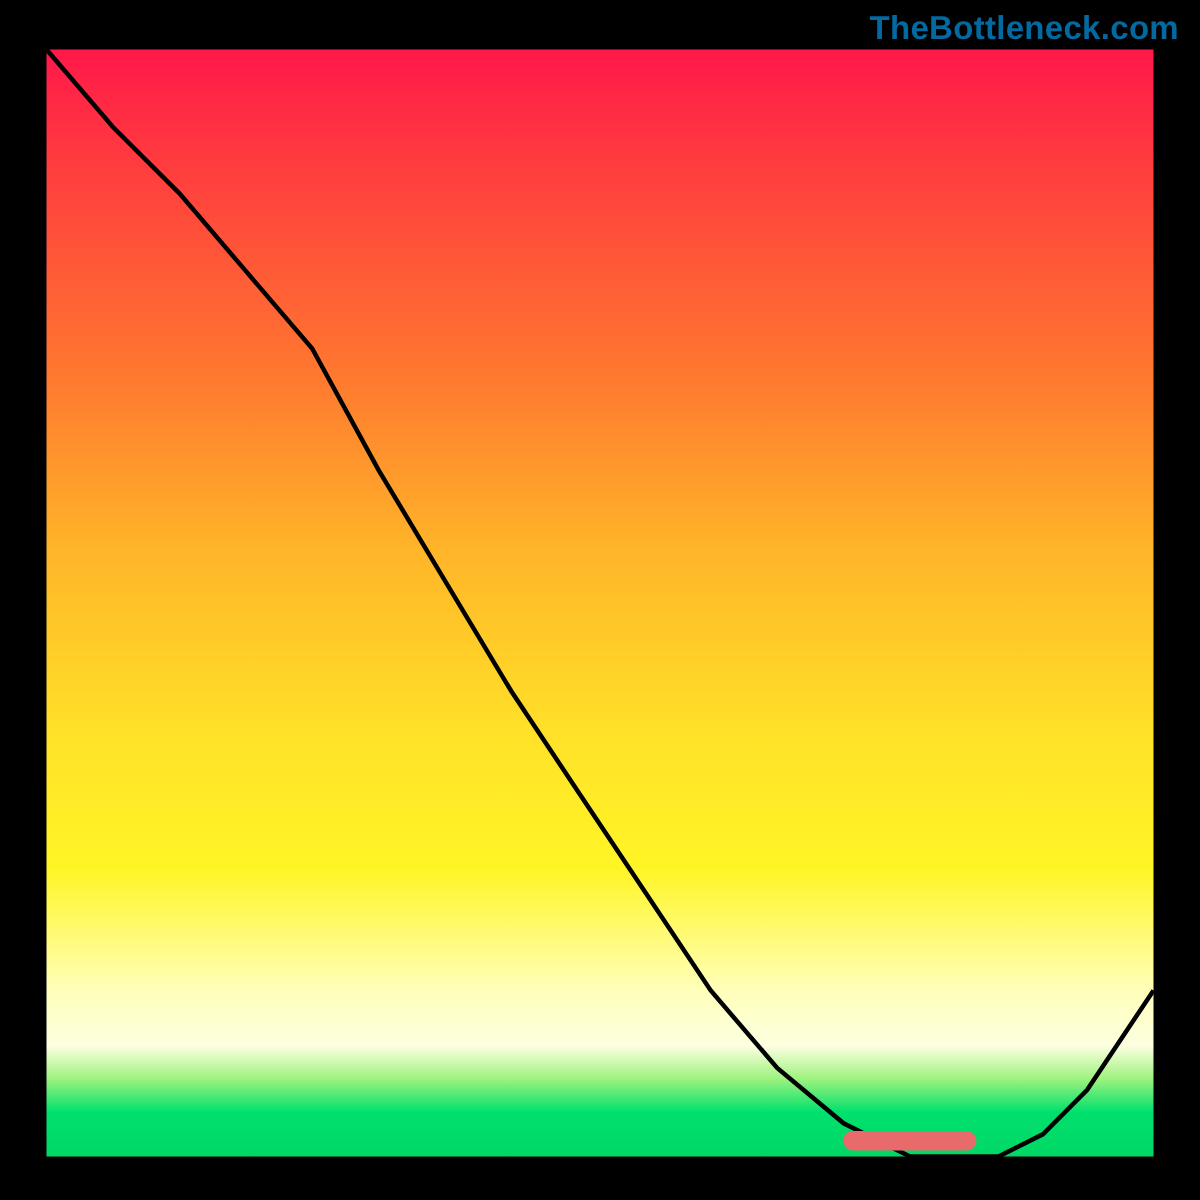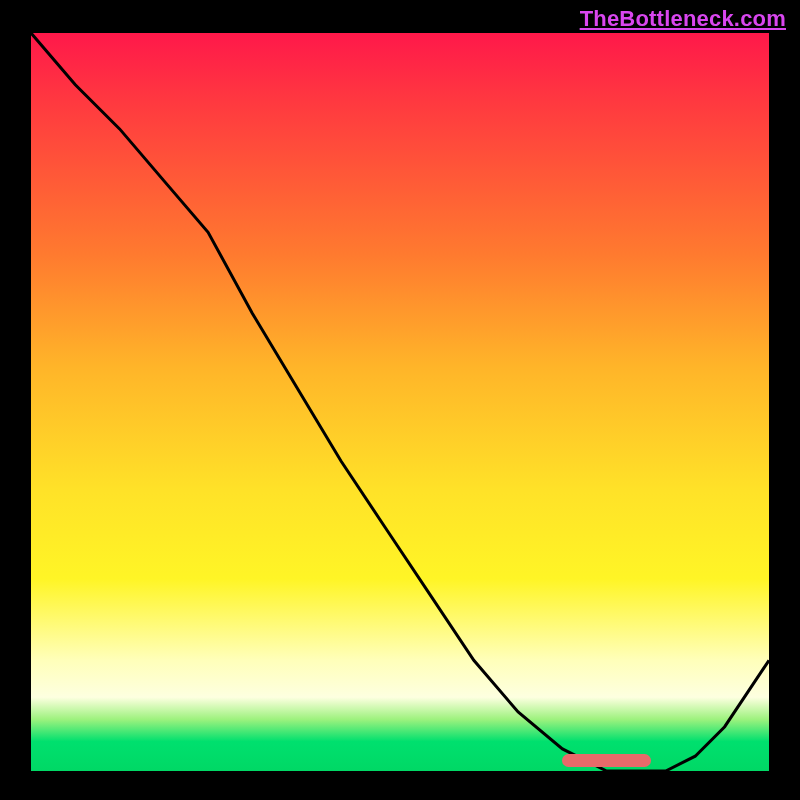--- a/index.html
+++ b/index.html
@@ -13,26 +13,25 @@
   }
   .wrap {
     position: relative;
     width: 800px;
     height: 800px;
   }
   .watermark {
     position: absolute;
     top: 6px;
     right: 14px;
-    color: #d946ef;
+    color: #0369a1;
     font-size: 22px;
     font-weight: 600;
     letter-spacing: 0.2px;
     user-select: none;
-    text-decoration: underline;
   }
   .plot {
     position: absolute;
     left: 31px;
     top: 33px;
     width: 738px;
     height: 738px;
     
     background: linear-gradient(
       to bottom,

